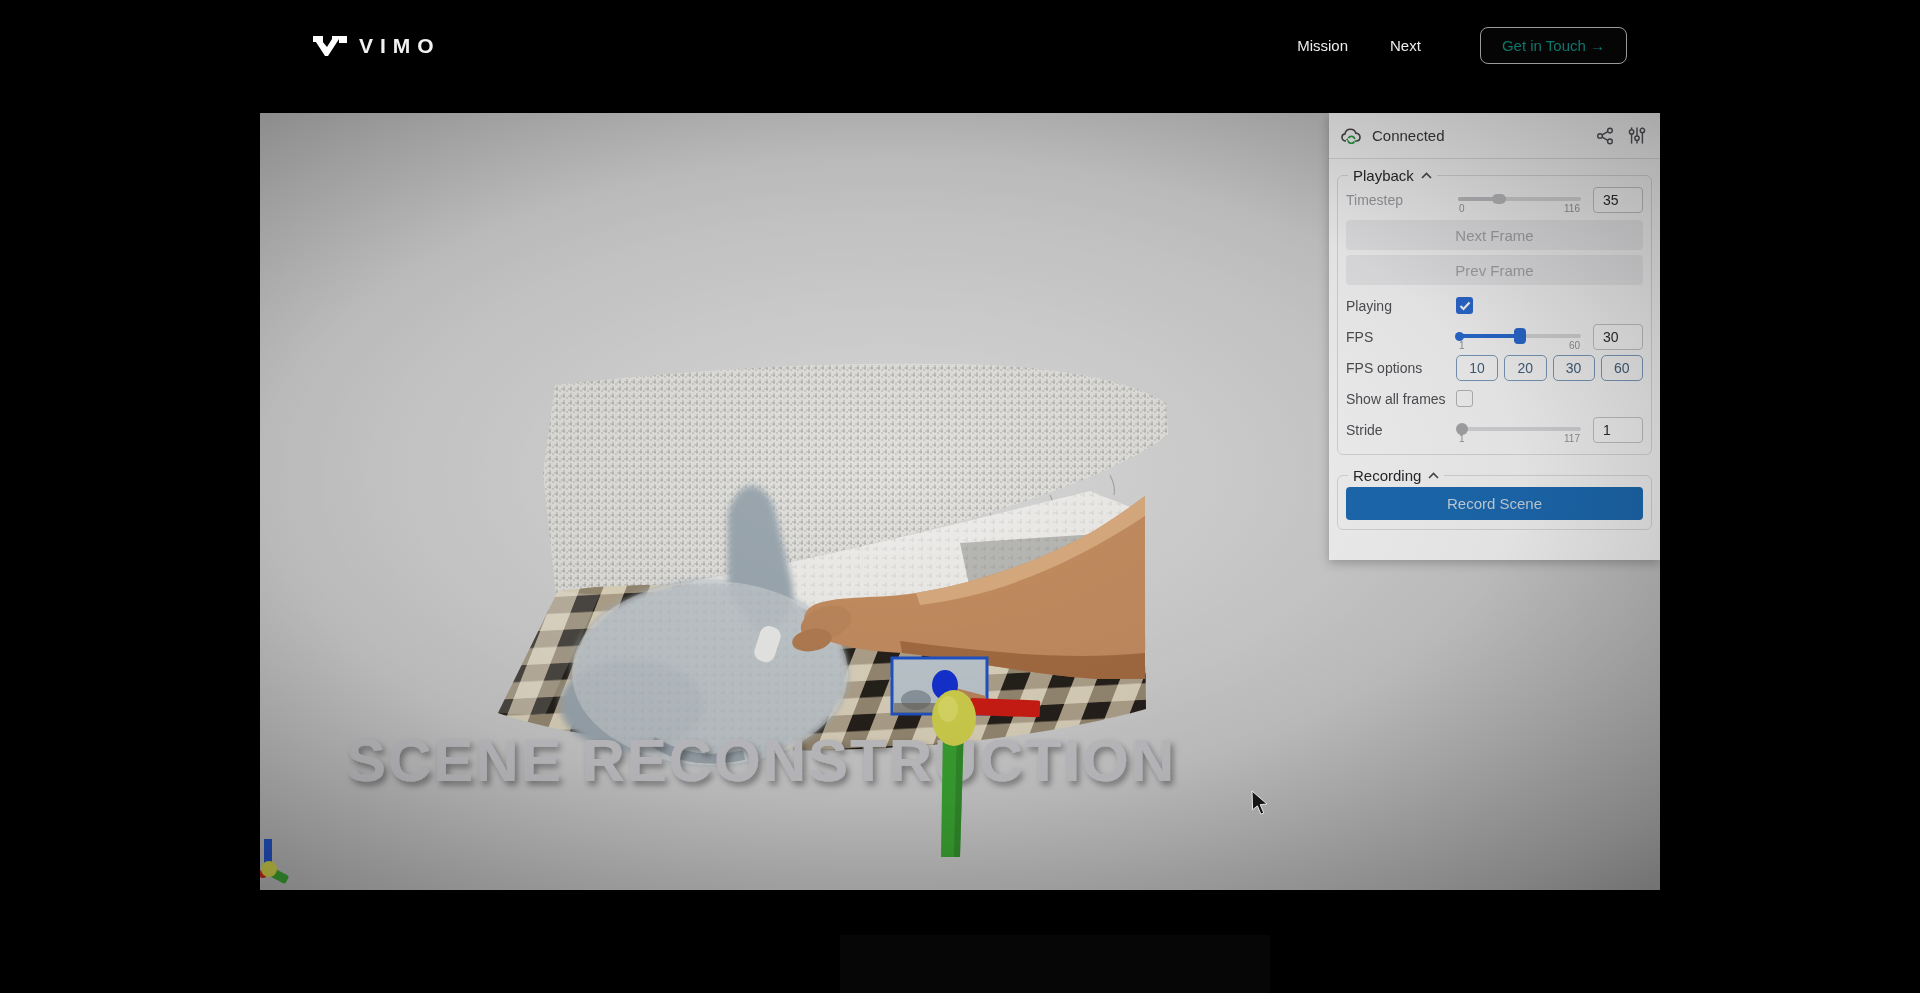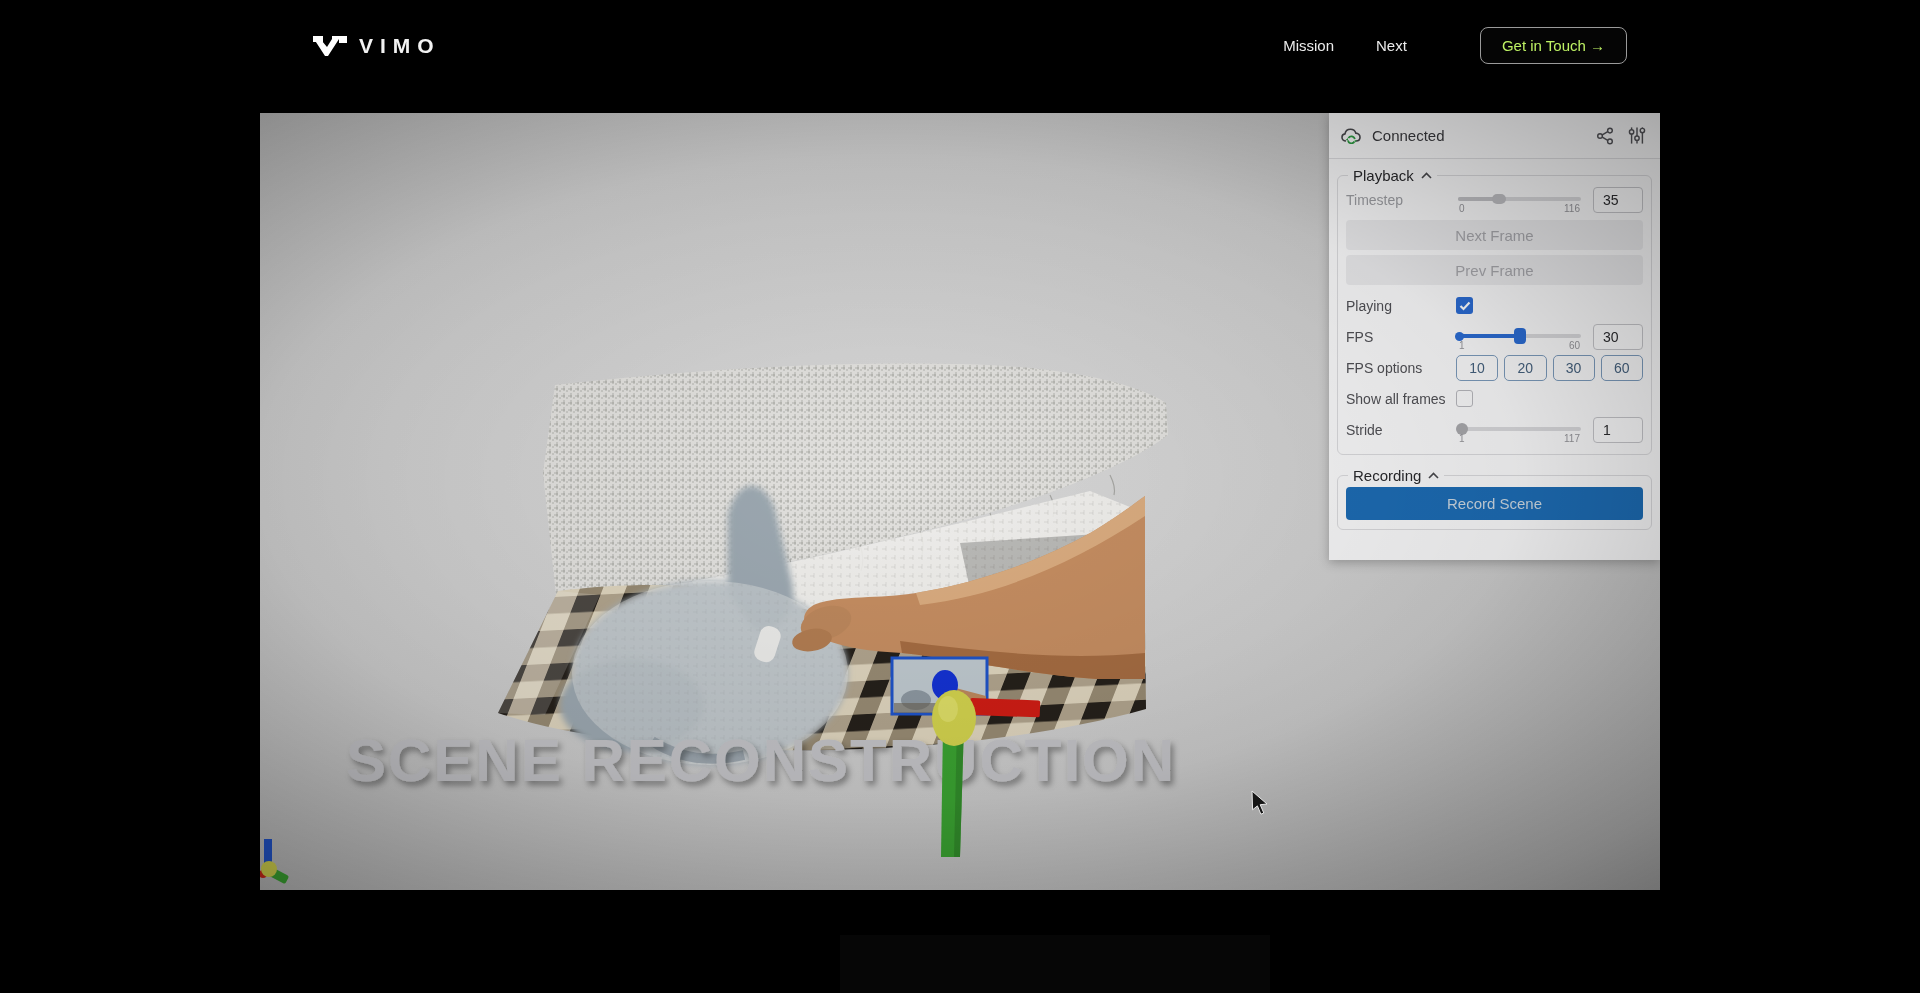--- a/index.html
+++ b/index.html
@@ -7,22 +7,22 @@
               font-family:"Liberation Sans", sans-serif; }
 
   
   .site-header{ position:absolute; top:0; left:0; width:1920px; height:91px;
     display:flex; align-items:center; justify-content:space-between;
     padding:0 293px 0 312px; background:#000; z-index:30;}
   .logo{ display:flex; align-items:center; gap:11px; }
   .logo-text{ color:#f2f2f2; font-size:21px; font-weight:700; letter-spacing:7px; }
   .nav{ display:flex; align-items:center; gap:42px; }
   .nav-link{ color:#ececec; font-size:15px; font-weight:500; cursor:pointer; }
-  .cta{ margin-left:31px; padding:9px 21px; border:1px solid #9a9a9a; border-radius:8px;
-    background:rgba(255,255,255,0.02); color:#bef264; font-size:15px; cursor:pointer;
+  .cta{ margin-left:17px; padding:9px 21px; border:1px solid #9a9a9a; border-radius:8px;
+    background:rgba(255,255,255,0.02); color:#0f766e; font-size:15px; cursor:pointer;
     font-family:"Liberation Sans", sans-serif;}
 
   
   .viewport{ position:absolute; left:260px; top:113px; width:1400px; height:777px;
     background:radial-gradient(ellipse 90% 80% at 45% 45%, #dcdcdc 0%, #d3d3d3 40%, #c7c7c7 65%, #b2b2b2 100%);
     overflow:hidden; z-index:1;}
   .scene-svg{ position:absolute; inset:0; z-index:1; }
   .vignette{ position:absolute; inset:0; z-index:10; pointer-events:none;
     background:radial-gradient(ellipse 100% 92% at 45% 47%,
       rgba(0,0,0,0.02) 0%, rgba(0,0,0,0.10) 45%, rgba(0,0,0,0.30) 72%, rgba(0,0,0,0.58) 100%);}

